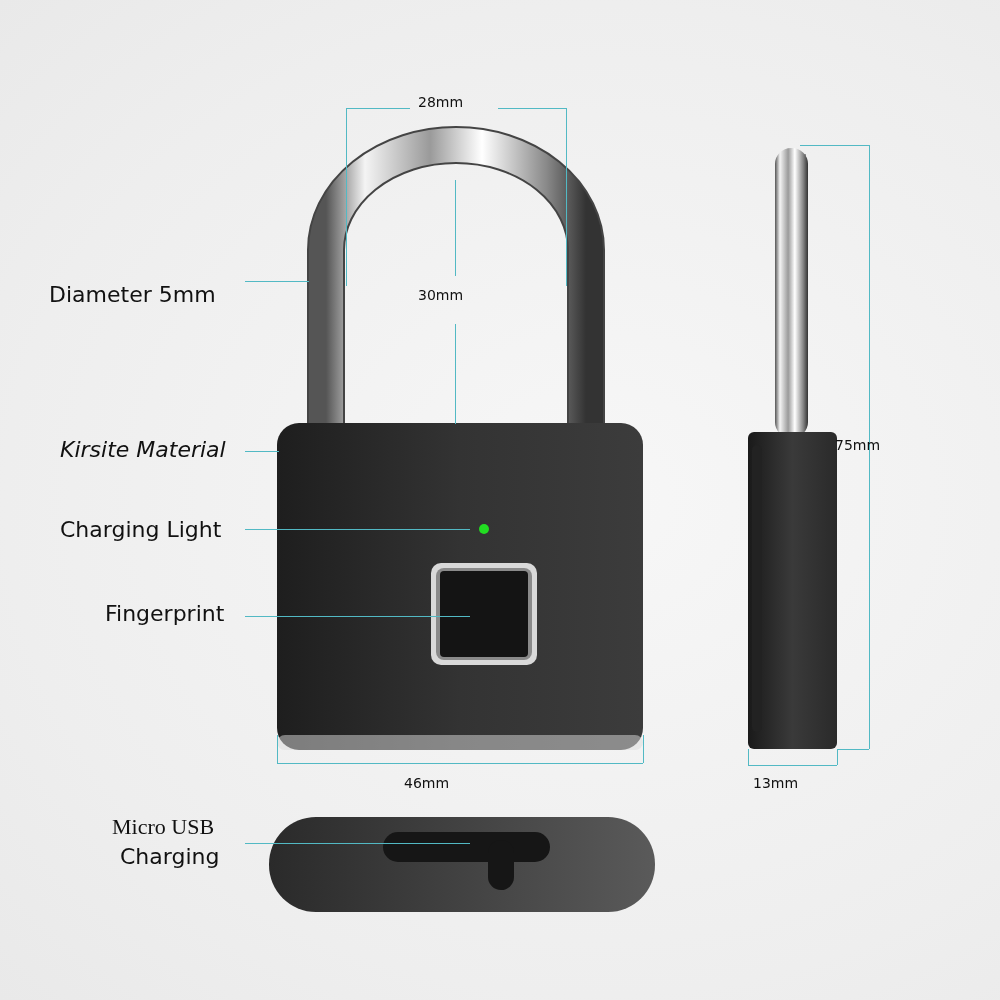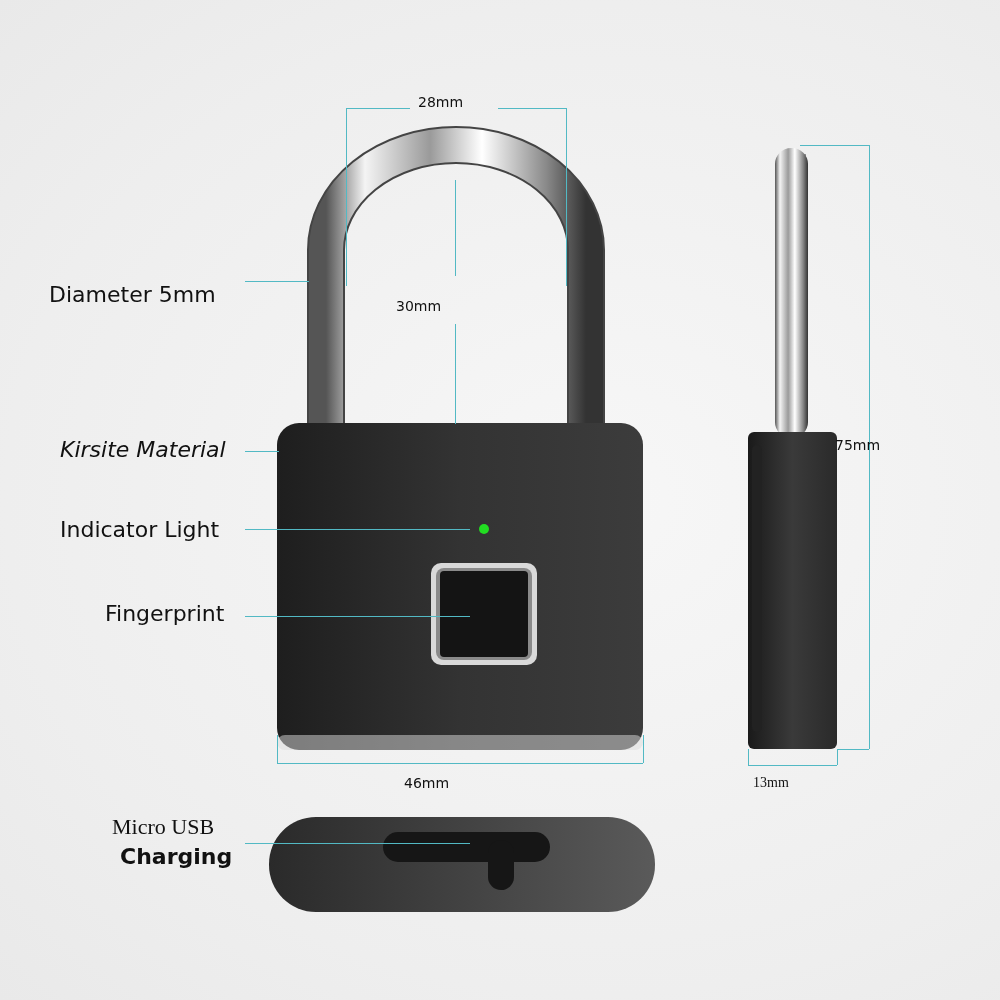--- a/index.html
+++ b/index.html
@@ -71,44 +71,44 @@
 </svg>
 
 <div class="hline" style="left:346px; top:108px; width:64px;"></div>
 <div class="hline" style="left:498px; top:108px; width:68px;"></div>
 <div class="vline" style="left:346px; top:108px; height:178px;"></div>
 <div class="vline" style="left:566px; top:108px; height:178px;"></div>
 <div class="dim" style="left:418px; top:94px;">28mm</div>
 
 <div class="vline" style="left:455px; top:180px; height:96px;"></div>
 <div class="vline" style="left:455px; top:324px; height:100px;"></div>
-<div class="dim" style="left:396px; top:287px;margin-top:11px;">30mm</div>
+<div class="dim" style="left:418px; top:287px;">30mm</div>
 
 <div class="hline" style="left:277px; top:763px; width:366px;"></div>
 <div class="vline" style="left:277px; top:735px; height:28px;"></div>
 <div class="vline" style="left:643px; top:735px; height:28px;"></div>
 <div class="dim" style="left:404px; top:775px;">46mm</div>
 
 <div class="hline" style="left:800px; top:145px; width:69px;"></div>
 <div class="vline" style="left:869px; top:145px; height:604px;"></div>
 <div class="hline" style="left:837px; top:749px; width:32px;"></div>
 <div class="dim" style="left:835px; top:437px;">75mm</div>
 
 <div class="hline" style="left:748px; top:765px; width:89px;"></div>
 <div class="vline" style="left:748px; top:749px; height:16px;"></div>
 <div class="vline" style="left:837px; top:749px; height:16px;"></div>
-<div class="dim" style="left:753px; top:775px;font-family:Liberation Serif, serif;">13mm</div>
+<div class="dim" style="left:753px; top:775px;">13mm</div>
 
 <div class="label" style="left:49px; top:266px;margin-top:16px;">Diameter 5mm</div>
 <div class="lead" style="left:245px; top:281px; width:64px;"></div>
 
 <div class="label" style="left:60px; top:437px;font-style:italic;">Kirsite Material</div>
 <div class="lead" style="left:245px; top:451px; width:34px;"></div>
 
-<div class="label" style="left:60px; top:517px;">Indicator Light</div>
+<div class="label" style="left:60px; top:517px;">Charging Light</div>
 <div class="lead" style="left:245px; top:529px; width:225px;"></div>
 
 <div class="label" style="left:105px; top:601px;">Fingerprint</div>
 <div class="lead" style="left:245px; top:616px; width:225px;"></div>
 
 <div class="label" style="left:112px; top:814px;font-family:Liberation Serif, serif;">Micro USB</div>
-<div class="label" style="left:120px; top:844px;font-weight:bold;">Charging</div>
+<div class="label" style="left:120px; top:844px;">Charging</div>
 <div class="lead" style="left:245px; top:843px; width:225px;"></div>
 
 </body></html>

